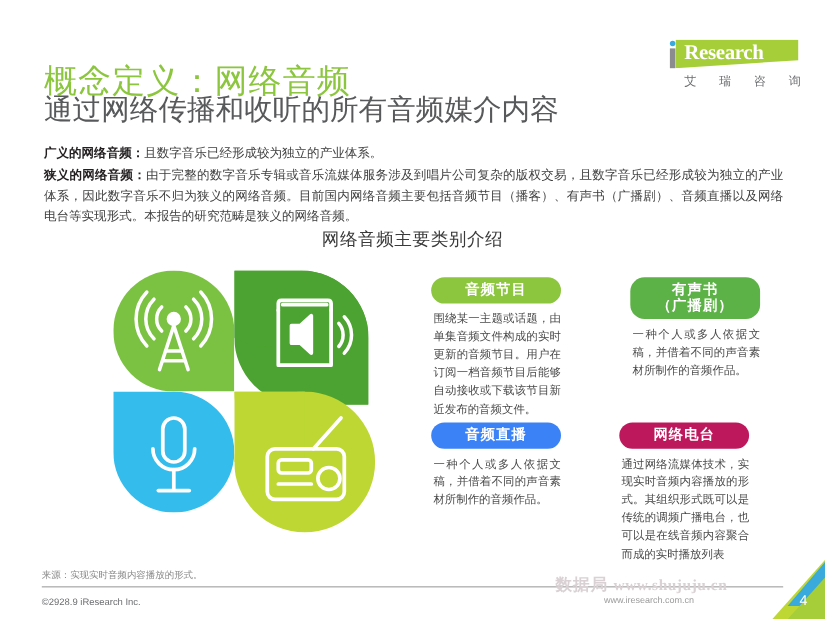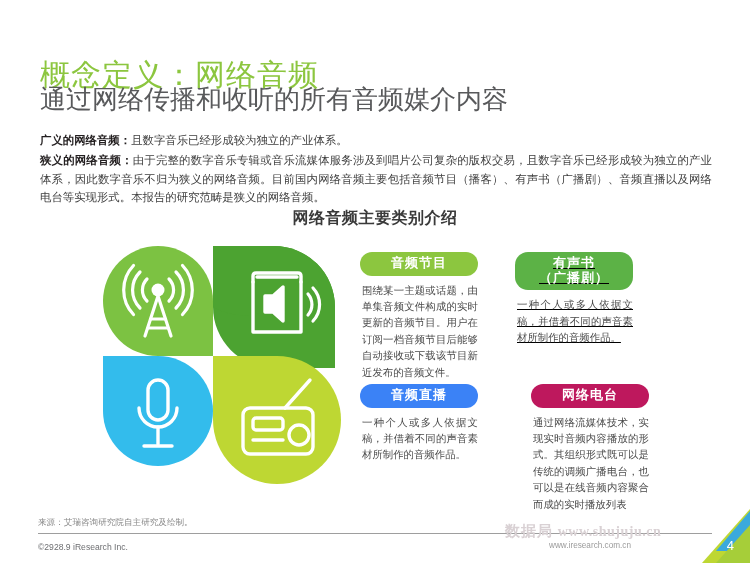--- a/index.html
+++ b/index.html
@@ -55,45 +55,45 @@
   .body-copy{
     position:absolute;left:40px;top:131px;width:672px;
     font-size:11.4px;color:#404040;line-height:1.62;text-align:justify;
   }
   .body-copy b{color:#231f20;}
   .p2{margin-top:2px;}
 
   
   .section-head{
     position:absolute;left:0;right:0;top:208px;text-align:center;
-    font-size:16px;font-weight:bold;color:#3a3a3a;letter-spacing:.5px;
+    font-size:16px;font-weight:normal;color:#3a3a3a;letter-spacing:.5px;
   }
 
   
   .petals{position:absolute;left:103px;top:246px;width:238px;height:238px;}
   .petal{position:absolute;width:110px;height:110px;}
   .petal svg{width:100%;height:100%;display:block;}
   .petal-tl{left:0;top:0;}
   .petal-tr{left:110px;top:0;width:122px;height:122px;}
   .petal-bl{left:0;top:110px;}
   .petal-br{left:110px;top:110px;width:128px;height:128px;}
 
   
-  .card{position:absolute;width:118px;}
+  .card{position:absolute;width:118px;margin-left:32px;}
   .card-pill{
     border-radius:13px;text-align:center;color:#fff;
     font-size:13px;font-weight:bold;letter-spacing:1px;
     padding:4px 0 5px;line-height:1.12;
   }
   .card-body{
     margin-top:7px;padding-left:2px;
     font-size:10.4px;color:#4a4a4a;line-height:1.58;text-align:justify;
   }
   .card-1{left:360px;top:252px;}
-  .card-2{left:515px;top:252px;text-decoration:underline;}
+  .card-2{left:541px;top:252px;}
   .card-3{left:360px;top:384px;}
   .card-4{left:531px;top:384px;}
 
   
   .src{
     position:absolute;left:38px;top:517px;
     font-size:8.6px;color:#8a8a8a;
   }
   .rule{
     position:absolute;left:38px;top:533px;width:674px;height:1px;
@@ -121,20 +121,34 @@
   .corner{position:absolute;right:0;bottom:0;width:78px;height:54px;}
 </style>
 </head>
 <body>
 
 <div class="slide">
 
   <div class="title">概念定义：网络音频</div>
   <div class="subtitle">通过网络传播和收听的所有音频媒介内容</div>
 
+  <div class="logo">
+    <div class="logo-mark">
+      <div class="logo-slab"></div>
+      <div class="logo-i-dot"></div>
+      <div class="logo-i-stem"></div>
+      <div class="logo-word">Research</div>
+    </div>
+    <div class="logo-cn">
+      <span>艾</span>
+      <span>瑞</span>
+      <span>咨</span>
+      <span>询</span>
+    </div>
+  </div>
 
   <div class="body-copy">
     <div>
       <b>广义的网络音频：</b><span>且数字音乐已经形成较为独立的产业体系。</span>
     </div>
     <div class="p2">
       <b>狭义的网络音频：</b><span>由于完整的数字音乐专辑或音乐流媒体服务涉及到唱片公司复杂的版权交易，且数字音乐已经形成较为独立的产业体系，因此数字音乐不归为狭义的网络音频。目前国内网络音频主要包括音频节目（播客）、有声书（广播剧）、音频直播以及网络电台等实现形式。本报告的研究范畴是狭义的网络音频。</span>
     </div>
   </div>
 
@@ -222,21 +236,21 @@
   <div class="card card-3">
     <div class="card-pill" style="background:#3b82f6">音频直播</div>
     <div class="card-body">一种个人或多人依据文稿，并借着不同的声音素材所制作的音频作品。</div>
   </div>
 
   <div class="card card-4">
     <div class="card-pill" style="background:#be185d">网络电台</div>
     <div class="card-body">通过网络流媒体技术，实现实时音频内容播放的形式。其组织形式既可以是传统的调频广播电台，也可以是在线音频内容聚合而成的实时播放列表</div>
   </div>
 
-  <div class="src">来源：艾瑞咨询研究院自主研究及绘制。</div>
+  <div class="src">来源：实现实时音频内容播放的形式。</div>
   <div class="rule"></div>
   <div class="copy">©2928.9 iResearch Inc.</div>
 
   <div class="wm">
     <span>数据局</span>
     <span class="wm-url">www.shujuju.cn</span>
   </div>
 
   <div class="iresearch-url">www.iresearch.com.cn</div>
 

